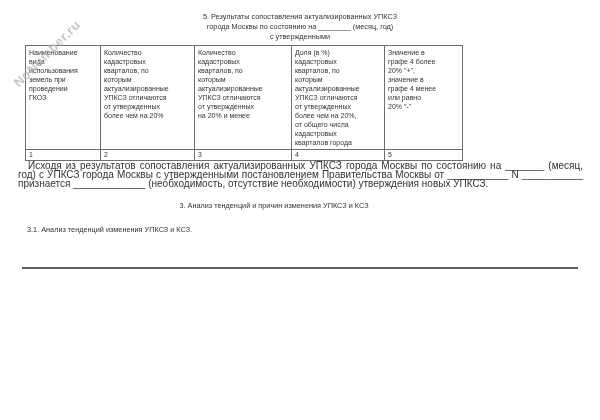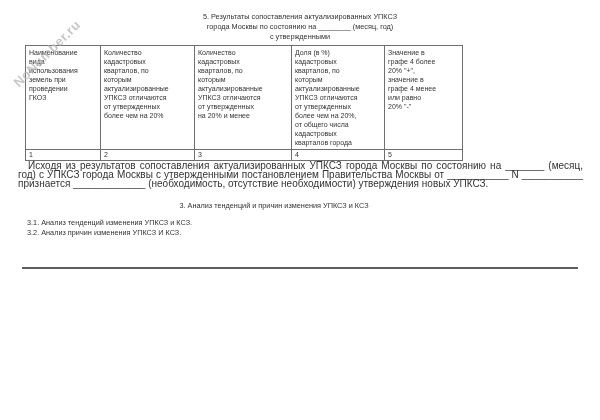--- a/index.html
+++ b/index.html
@@ -60,21 +60,21 @@
     text-indent:10px;
   }
   .sec3-heading{
     position:absolute;
     left:0;top:201px;width:548px;
     text-align:center;
     font-size:7.3px;
   }
   .sec3-list{
     position:absolute;
-    left:27px;top:218px;width:560px;
+    left:27px;top:225px;width:560px;
     font-size:7.3px;
     line-height:9.5px;
   }
   .rule{
     position:absolute;
     left:22px;top:267px;
     width:556px;height:2px;
     background:#5f5f5f;
   }
 </style>
@@ -149,18 +149,17 @@
     </tr>
   </tbody>
     </table>
 
   <div class="intro">Исходя из результатов сопоставления актуализированных УПКСЗ города Москвы по состоянию на _______ (месяц, год) с УПКСЗ города Москвы с утвержденными постановлением Правительства Москвы от ___________ N ___________ признается _____________ (необходимость, отсутствие необходимости) утверждения новых УПКСЗ.</div>
 
   <div class="sec3-heading">3. Анализ тенденций и причин изменения УПКСЗ и КСЗ</div>
 
   <div class="sec3-list">
     <div>3.1. Анализ тенденций изменения УПКСЗ и КСЗ.</div>
-    <div>3.2. Анализ причин изменения УПКСЗ И КСЗ.</div>
   </div>
 
   <div class="rule"></div>
 
 </div>
 
 </body></html>

